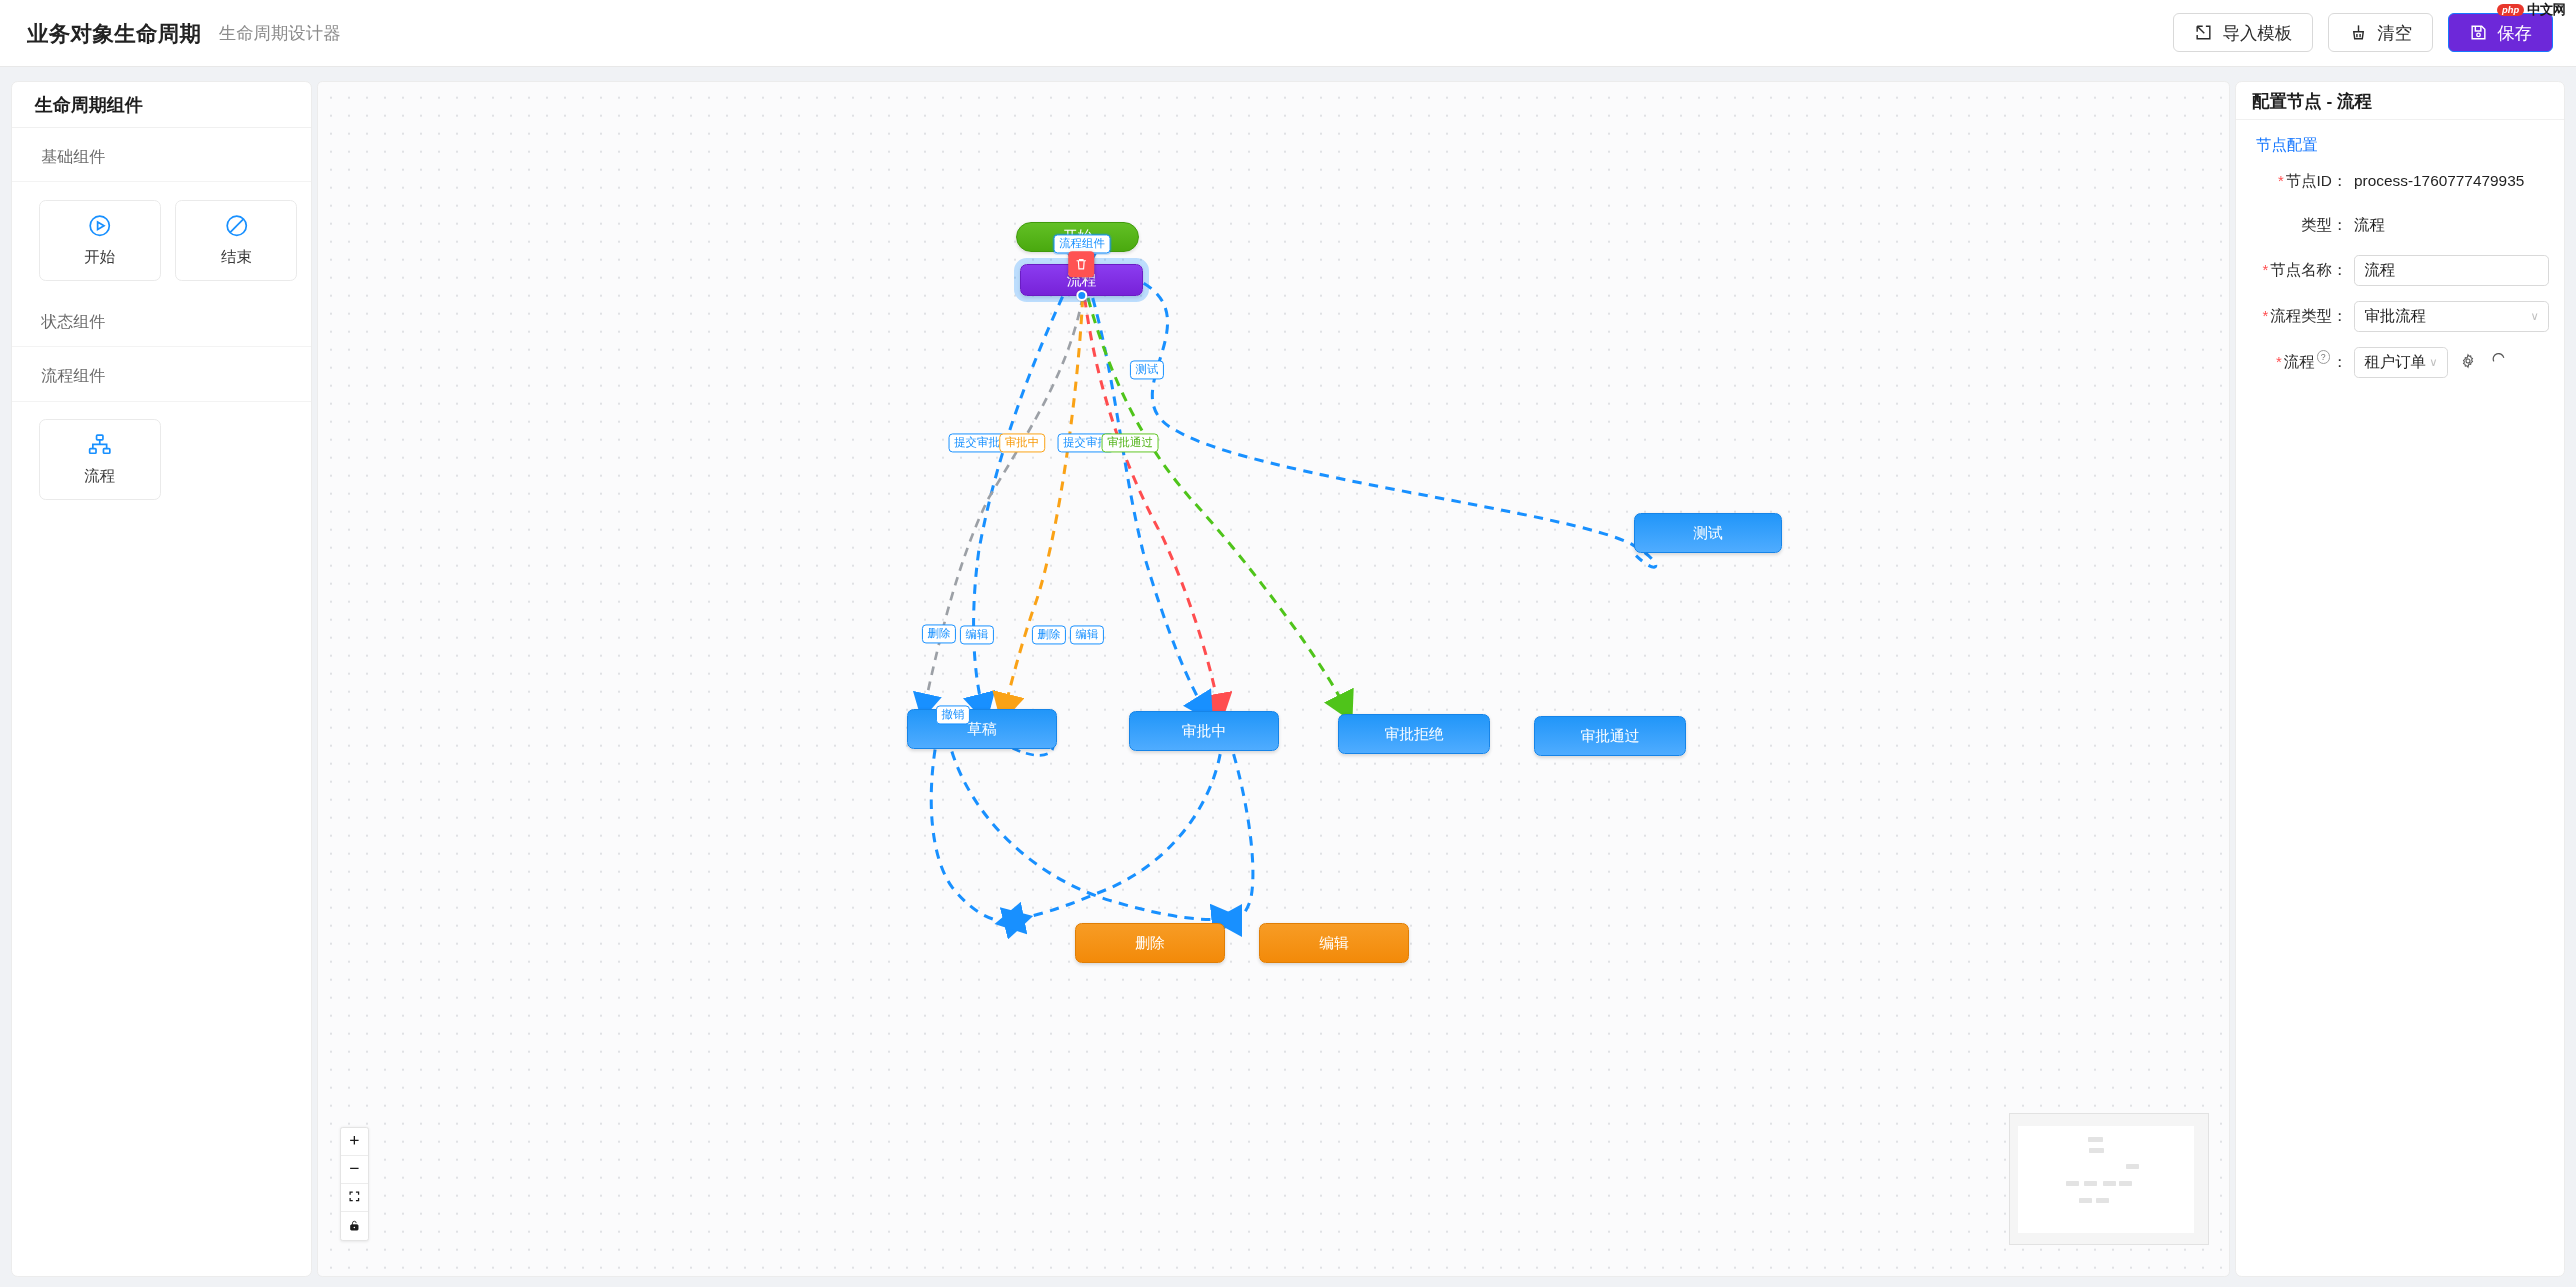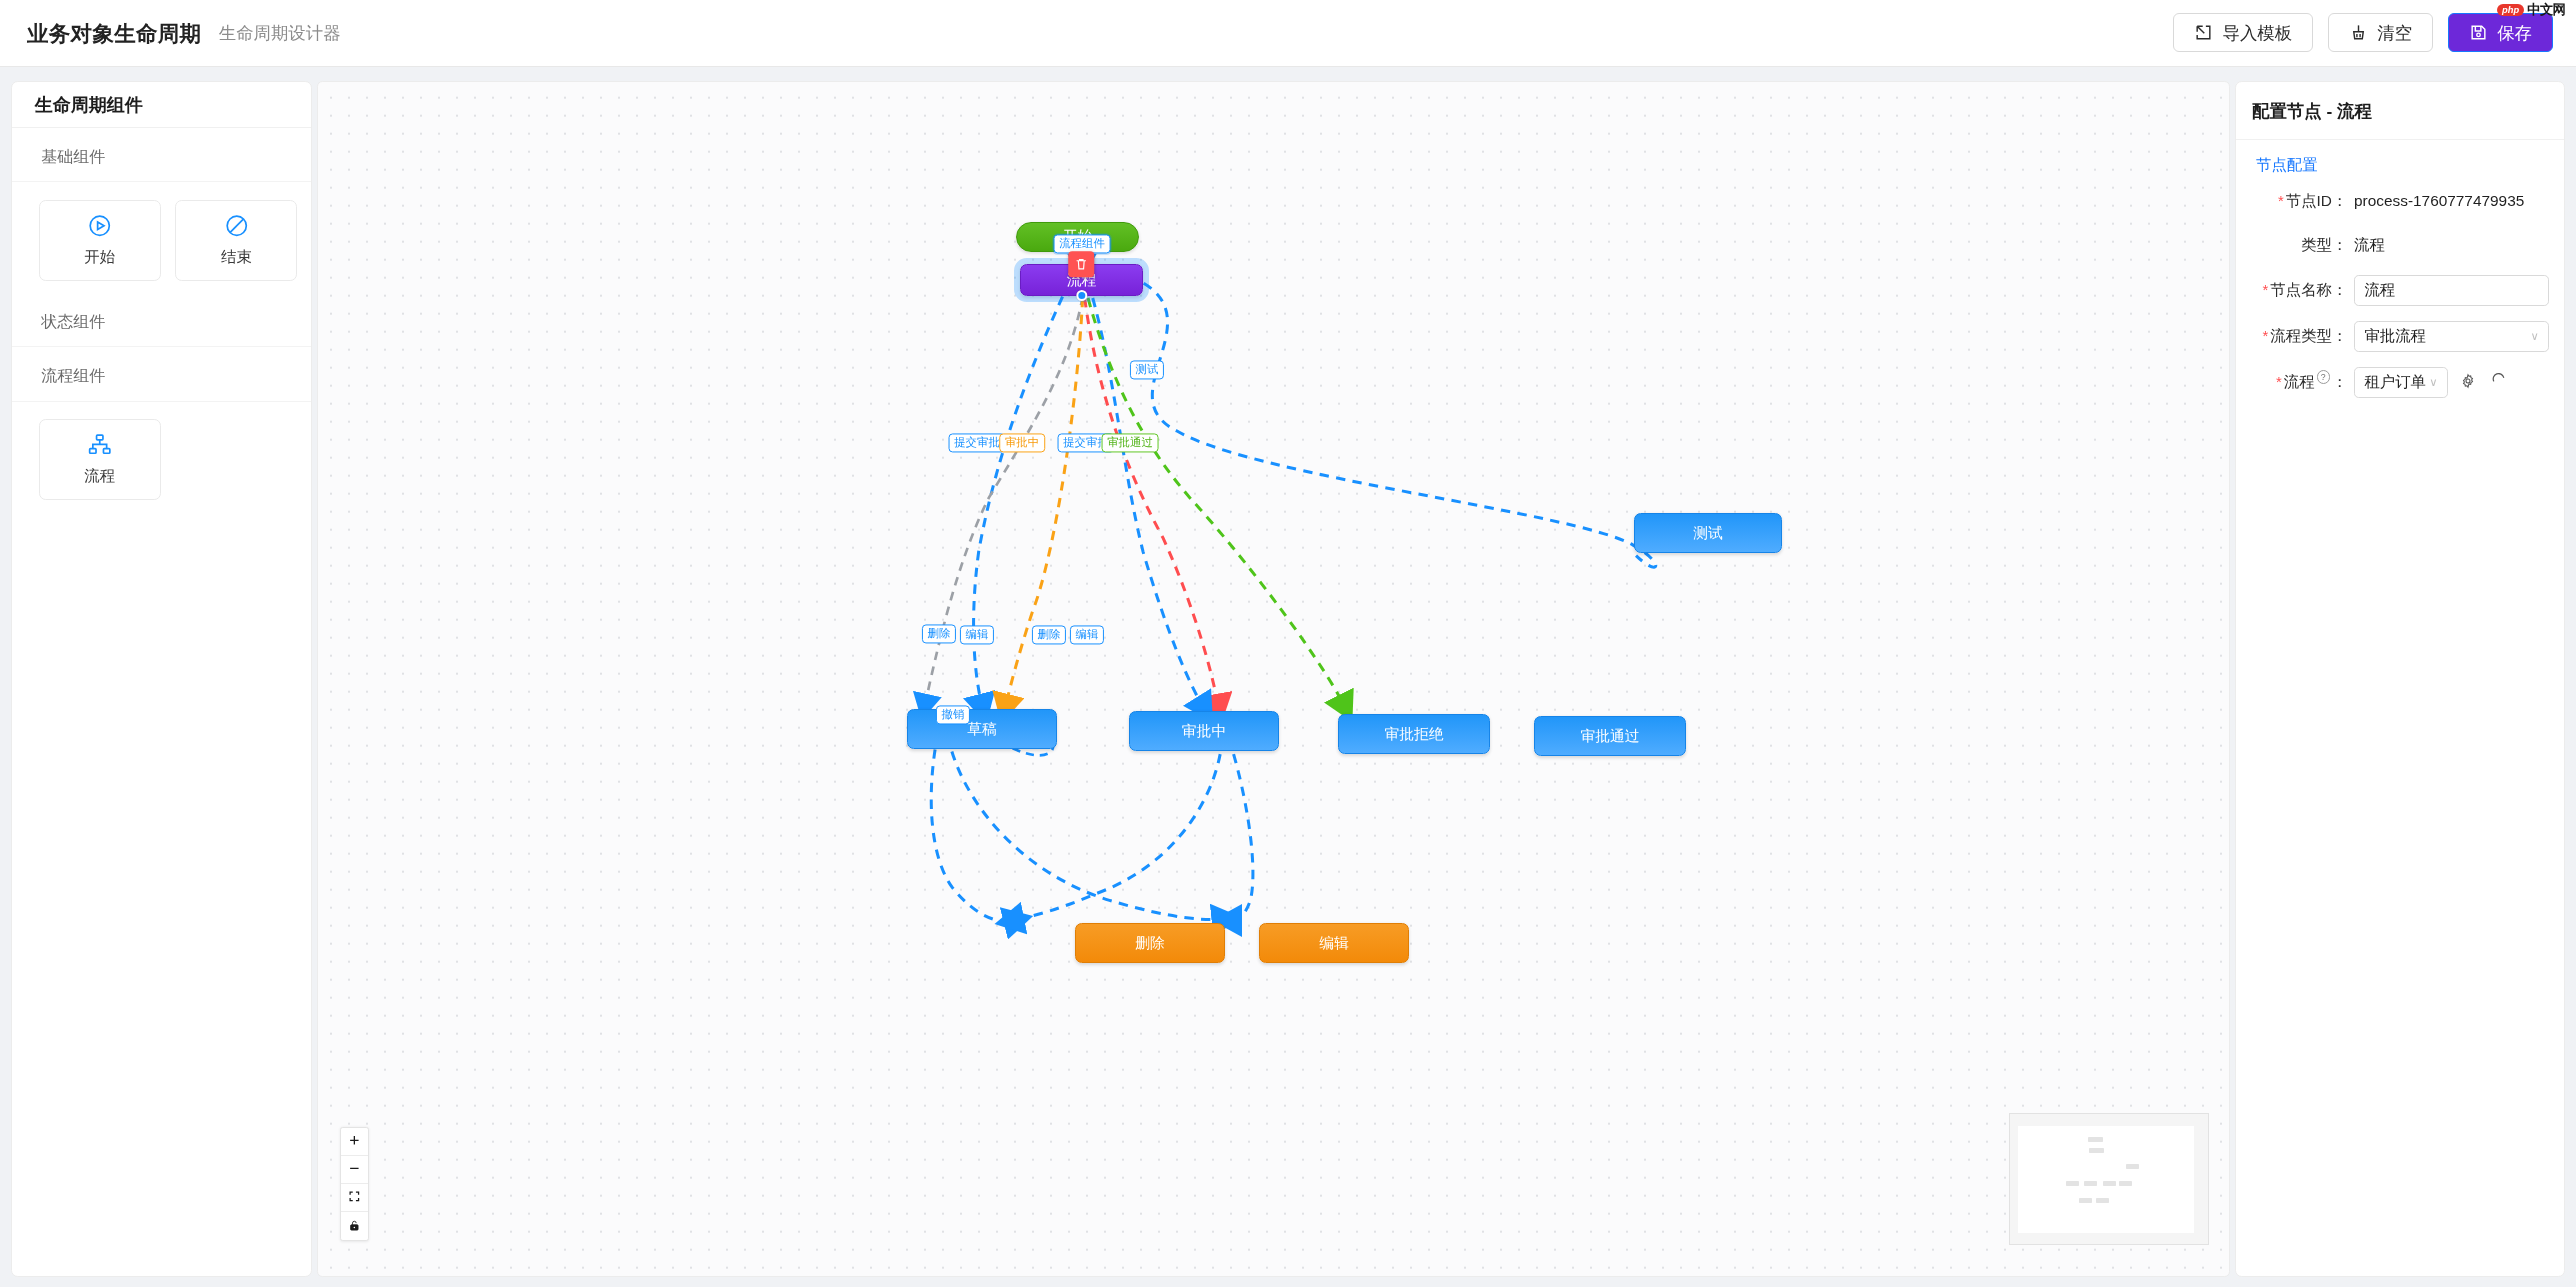--- a/index.html
+++ b/index.html
@@ -170,21 +170,21 @@
   .mini-node { position: absolute; background: #e3e3e3; height: 5.4px; border-radius: 0.7px; }
 
   
   .right-panel {
     position: absolute; left: 2235px; top: 81px;
     width: 330px; height: 1196px;
     background: #fff; border: 0.7px solid #ececec; border-radius: 6.7px;
     overflow: hidden;
   }
   .rp-head {
-    height: 58px; display: flex; align-items: center; padding: 0 16px;
+    height: 38px; display: flex; align-items: center; padding: 0 16px;
     border-bottom: 0.7px solid #f0f0f0;
     font-size: 17.4px; font-weight: bold; color: #1d1d1d;
   }
   .rp-tab {
     padding: 14.8px 0 10.7px 20px; font-size: 15.4px; color: #1677ff; cursor: pointer;
   }
   .form-row {
     display: flex; align-items: center; min-height: 29.5px;
     padding: 0 14.8px 0 0; margin-bottom: 14.8px;
   }

